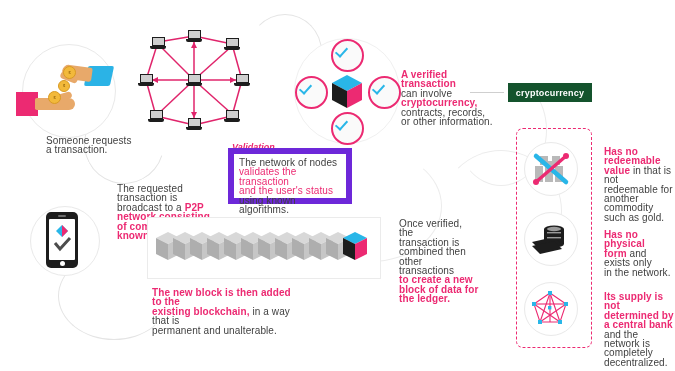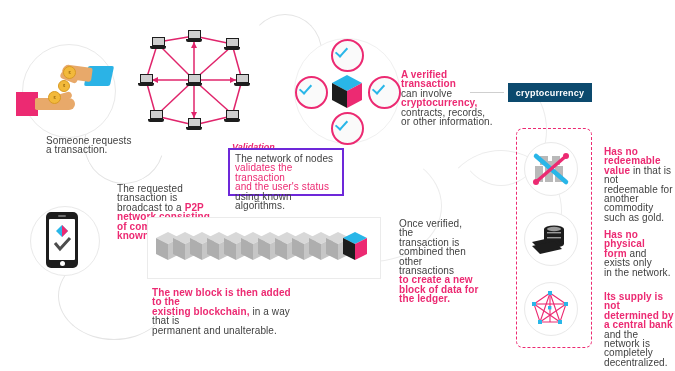--- a/index.html
+++ b/index.html
@@ -25,28 +25,28 @@
   .node .scr{position:absolute;left:1.5px;top:0;width:13px;height:9px;background:#cfcfcf;border:1.2px solid #1d1d1d;box-sizing:border-box;}
   .node .base{position:absolute;left:0;top:9px;width:16px;height:3px;background:#1d1d1d;border-radius:0 0 2px 2px;}
   .cubewrap{position:absolute;}
 
   
   .checkc{position:absolute;border-radius:50%;border:2px solid #EC2A72;background:#fafafa;}
   .checkc:after{content:"";position:absolute;left:5px;top:4px;width:5px;height:10px;
       border:solid #29B6E8;border-width:0 2.6px 2.6px 0;transform:rotate(42deg);}
 
   
-  .vbox{position:absolute;border:2px solid #6d28d9;background:#fff;}
+  .vbox{position:absolute;border:6px solid #6d28d9;background:#fff;}
   .vtitle{font-style:italic;font-weight:bold;color:#EC2A72;font-size:9px;}
 
   
   .strip{position:absolute;border:1px solid #ebebeb;background:#fff;}
 
   
-  .banner{position:absolute;background:#0c4a6e;color:#fff;font-weight:bold;font-size:9px;
+  .banner{position:absolute;background:#14532d;color:#fff;font-weight:bold;font-size:9px;
           letter-spacing:.2px;display:flex;align-items:center;justify-content:center;}
 
   
   .dash{position:absolute;border:1.4px dashed #EC2A72;border-radius:7px;}
 
   
   .phone{position:absolute;background:#1d1d1d;border-radius:5px;}
   .phone .scr2{position:absolute;left:3px;top:7px;right:3px;bottom:8px;background:#fff;border-radius:1px;}
   .phone .spk{position:absolute;left:50%;top:3px;width:8px;height:1.6px;margin-left:-4px;background:#6d6d6d;border-radius:1px;}
   .phone .hb{position:absolute;left:50%;bottom:2px;width:5px;height:5px;margin-left:-2.5px;background:#fff;border-radius:50%;}

